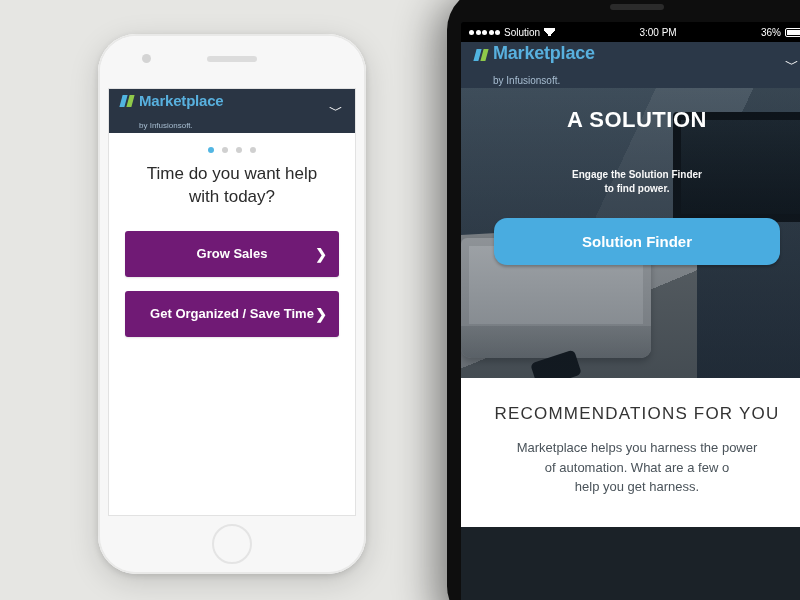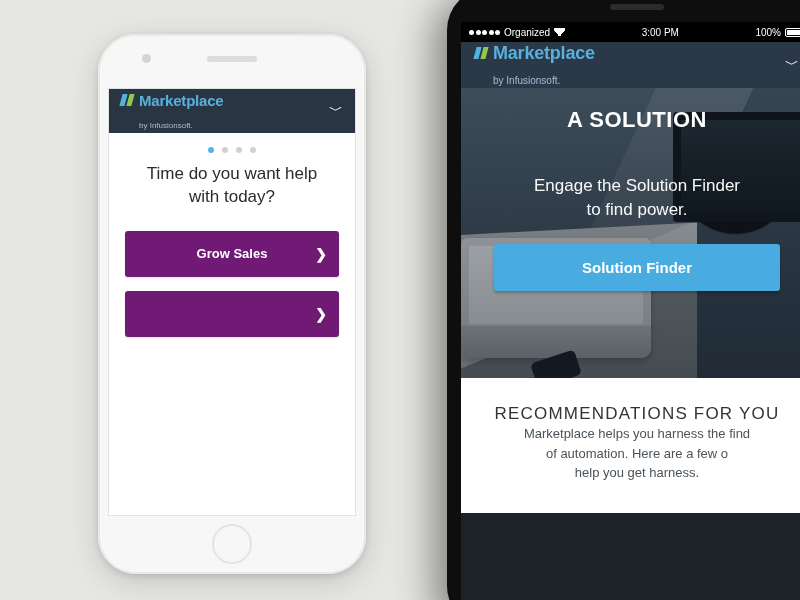--- a/index.html
+++ b/index.html
@@ -7,21 +7,21 @@
 
 .phone-l{position:absolute;left:98px;top:34px;width:268px;height:540px;background:linear-gradient(180deg,#fdfdfd,#f4f4f4);border-radius:38px;box-shadow:0 8px 30px rgba(0,0,0,.15),0 2px 6px rgba(0,0,0,.12),inset 0 0 0 2px #e9e9e8}
 .phone-l .bezel{position:absolute;inset:2px;border-radius:36px;background:#f7f7f7}
 .phone-l .speaker{position:absolute;top:22px;left:50%;transform:translateX(-50%);width:50px;height:6px;border-radius:6px;background:#dcdcdc}
 .phone-l .camera{position:absolute;top:20px;left:50%;transform:translateX(-90px);width:9px;height:9px;border-radius:50%;background:#d4d4d4}
 .phone-l .screen{position:absolute;top:54px;left:10px;right:10px;bottom:58px;background:#fff;border:1px solid #e2e2e2;overflow:hidden}
 .phone-l .home{position:absolute;bottom:10px;left:50%;transform:translateX(-50%);width:40px;height:40px;border-radius:50%;border:2px solid #e4e4e4}
 
 .hdr{background:#2a3544;height:44px;display:flex;align-items:center;justify-content:space-between;padding:0 12px}
 .brand{display:flex;flex-direction:column;line-height:1}
-.brand-main{display:flex;align-items:center;gap:4px}
+.brand-main{display:flex;align-items:flex-end;gap:4px}
 .brand-mark{width:14px;height:14px;display:inline-block;position:relative}
 .brand-mark::before,.brand-mark::after{content:"";position:absolute;width:5px;height:12px;top:1px;transform:skewX(-15deg)}
 .brand-mark::before{left:0;background:#51b4e0}
 .brand-mark::after{left:7px;background:#8fc94a}
 .brand-txt{color:#58b0de;font-weight:600;font-size:15px;letter-spacing:-.2px}
 .brand-sub{color:#a7bdd1;font-size:8px;margin-left:18px;margin-top:14px}
 .chev{color:#fff;font-size:14px}
 
 .dots{display:flex;gap:8px;justify-content:center;margin:14px 0 10px}
 .dot{width:6px;height:6px;border-radius:50%;background:#d0d0d0}
@@ -59,25 +59,25 @@
 .desk{position:absolute;left:-10px;bottom:-10px;width:70%;height:55%;background:linear-gradient(160deg,#b3b5b6 0 35%,#c8cacb 35% 55%,#7f8486 55% 100%);transform:skewY(-3deg)}
 .laptop{position:absolute;left:0;bottom:20px;width:190px;height:120px;background:#d9dadb;border-radius:6px 6px 10px 10px;box-shadow:0 4px 6px rgba(0,0,0,.25)}
 .laptop::before{content:"";position:absolute;inset:8px 8px 34px;background:#f3f4f5}
 .kbd{position:absolute;left:0;bottom:0;height:32px;width:100%;background:linear-gradient(#c0c2c3,#a7abad);border-radius:0 0 10px 10px}
 .phoneic{position:absolute;left:72px;bottom:-4px;width:46px;height:26px;background:#101418;border-radius:5px;transform:rotate(-18deg)}
 .monitor{position:absolute;right:-10px;top:24px;width:150px;height:110px;background:#0c1116;border-radius:4px}
 .monitor::after{content:"";position:absolute;inset:8px;background:linear-gradient(#1f2a33,#0e151b)}
 .heroshade{position:absolute;inset:0;background:linear-gradient(180deg,rgba(20,30,40,.2) 0%,rgba(20,30,40,.55) 100%)}
 .herotxt{position:absolute;inset:0;display:flex;flex-direction:column;align-items:center;text-align:center;color:#fff;padding:18px 14px 0}
 .heroh{font-size:22px;font-weight:700;line-height:1.28;letter-spacing:.5px}
-.herosub{font-size:17px;margin-top:12px;font-weight:400;line-height:1.4;opacity:.97}
-.cta{margin-top:22px;background:#49ace0;border:none;color:#fff;font-weight:600;font-size:15px;padding:15px 0;width:88%;border-radius:3px;cursor:pointer;box-shadow:0 2px 3px rgba(0,0,0,.25)}
+.herosub{font-size:10px;margin-top:6px;font-weight:700;line-height:1.4;opacity:.97}
+.cta{margin-top:22px;background:#49ace0;border:none;color:#fff;font-weight:600;font-size:15px;padding:15px 0;width:88%;border-radius:13px;cursor:pointer;box-shadow:0 2px 3px rgba(0,0,0,.25)}
 
 .rec{background:#fff;padding:26px 14px 30px;text-align:center;color:#4a535a}
-.rec h2{font-size:17px;font-weight:400;letter-spacing:1.2px;color:#333;margin-bottom:0}
+.rec h2{font-size:17px;font-weight:400;letter-spacing:1.2px;color:#333;margin-bottom:14px}
 .rec p{font-size:13px;line-height:1.5;font-weight:300}
 </style>
 </head>
 <body>
 
 <div class="phone-l">
   <div class="bezel"></div>
   <div class="camera"></div>
   <div class="speaker"></div>
   <div class="home"></div>
@@ -101,44 +101,45 @@
     <div class="prompt">
       <span>Time do you want help</span><br>
       <span>with today?</span>
     </div>
     <div class="opts">
       <button class="opt">
         <span>Grow Sales</span>
         <span class="arr">❯</span>
       </button>
       <button class="opt">
+        <span>Get Organized / Save Time</span>
         <span class="arr">❯</span>
       </button>
     </div>
   </div>
 </div>
 
 <div class="phone-r">
   <div class="speaker"></div>
   <div class="screen">
     <div class="sbar">
       <div class="l">
         <span class="sigdots">
             <i></i>
             <i></i>
             <i></i>
             <i></i>
             <i></i>
           </span>
-        <span>Organized</span>
+        <span>Solution</span>
         <span class="wifi"></span>
       </div>
       <span>3:00 PM</span>
       <div class="r">
-        <span>100%</span>
+        <span>36%</span>
         <span class="batt"></span>
       </div>
     </div>
     <div class="hdr2">
       <div class="brand">
         <div class="brand-main">
           <span class="brand-mark"></span>
           <span class="brand-txt">Marketplace</span>
         </div>
         <span class="brand-sub">by Infusionsoft.</span>
@@ -163,19 +164,19 @@
         <div class="herosub">
           <span>Engage the Solution Finder</span><br>
           <span>to find power.</span>
         </div>
         <button class="cta">Solution Finder</button>
       </div>
     </div>
     <div class="rec">
       <h2>RECOMMENDATIONS FOR YOU</h2>
       <p>
-        <span>Marketplace helps you harness the find</span><br>
-        <span>of automation. Here are a few o</span><br>
+        <span>Marketplace helps you harness the power</span><br>
+        <span>of automation. What are a few o</span><br>
         <span>help you get harness.</span>
       </p>
     </div>
   </div>
 </div>
 
 </body></html>

